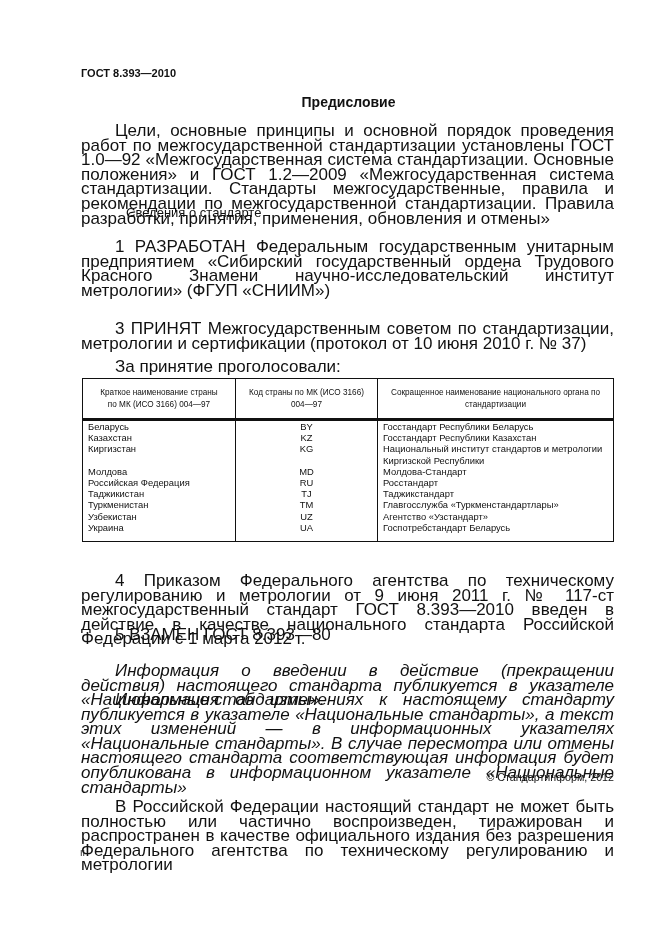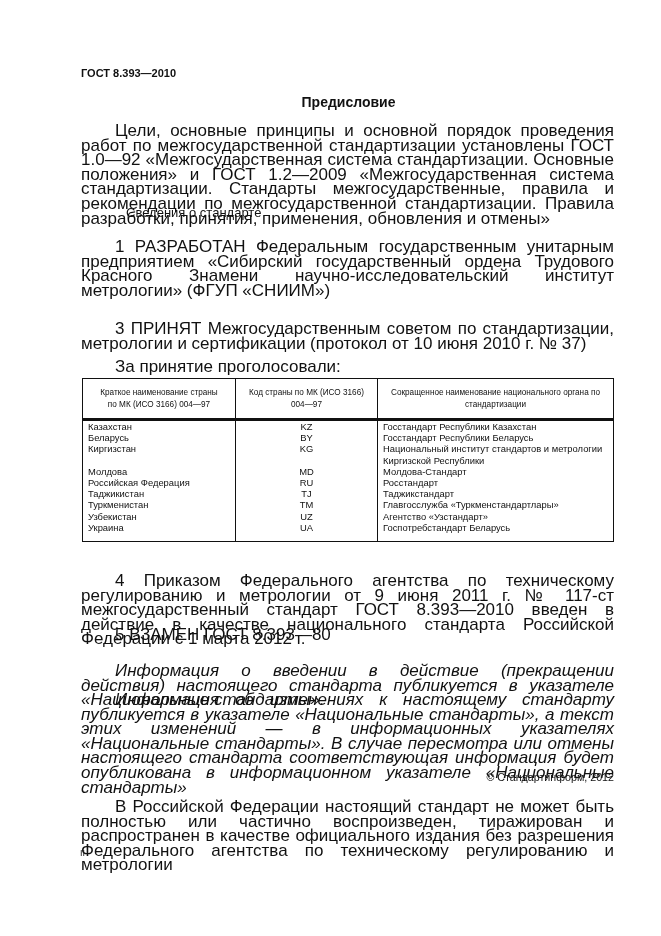--- a/index.html
+++ b/index.html
@@ -46,28 +46,28 @@
   <table class="tbl">
     <thead>
       <tr>
         <th class="c1">Краткое наименование страны по МК (ИСО 3166) 004—97</th>
         <th class="c2">Код страны по МК (ИСО 3166) 004—97</th>
         <th>Сокращенное наименование национального органа по стандартизации</th>
       </tr>
     </thead>
     <tbody>
       <tr>
+        <td class="c1">Беларусь</td>
+        <td class="c2">BY</td>
+        <td>Госстандарт Республики Беларусь</td>
+      </tr>
+      <tr>
         <td class="c1">Казахстан</td>
         <td class="c2">KZ</td>
         <td>Госстандарт Республики Казахстан</td>
-      </tr>
-      <tr>
-        <td class="c1">Беларусь</td>
-        <td class="c2">BY</td>
-        <td>Госстандарт Республики Беларусь</td>
       </tr>
       <tr>
         <td class="c1">Киргизстан</td>
         <td class="c2">KG</td>
         <td>Национальный институт стандартов и метрологии Киргизской Республики</td>
       </tr>
       <tr>
         <td class="c1">Молдова</td>
         <td class="c2">MD</td>
         <td>Молдова-Стандарт</td>

